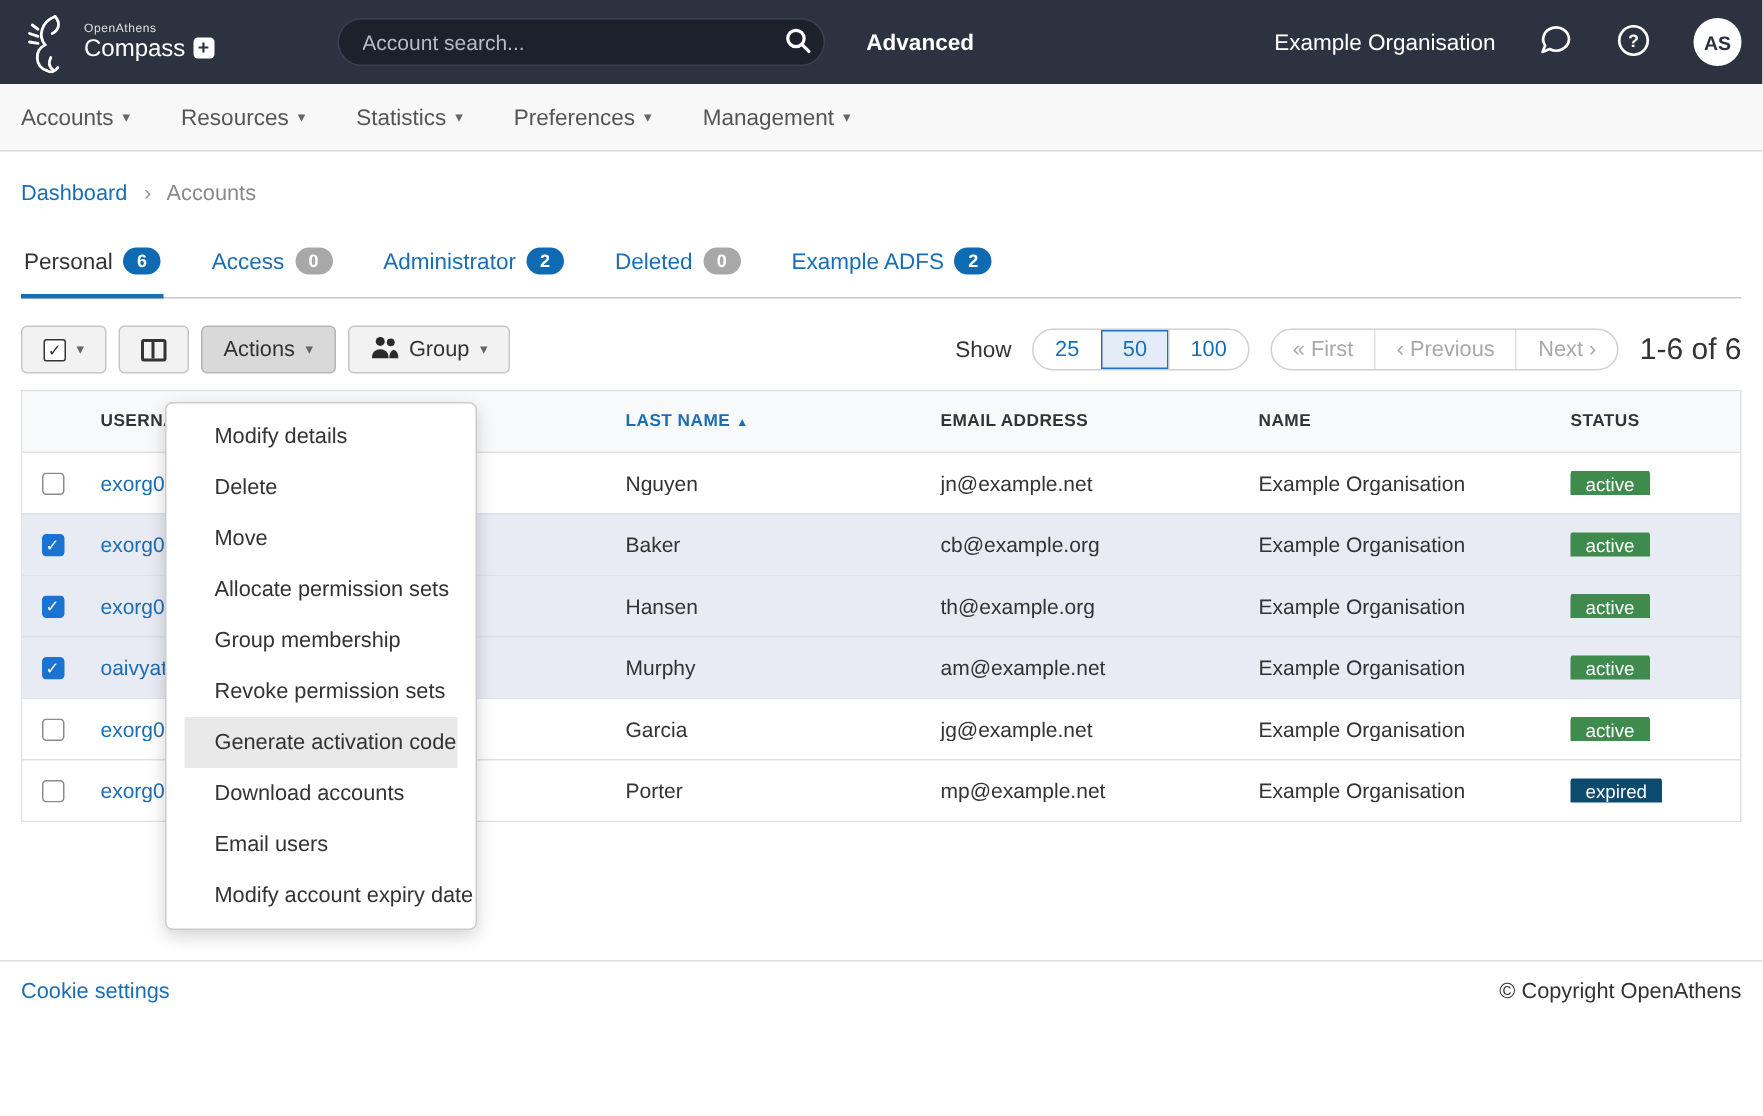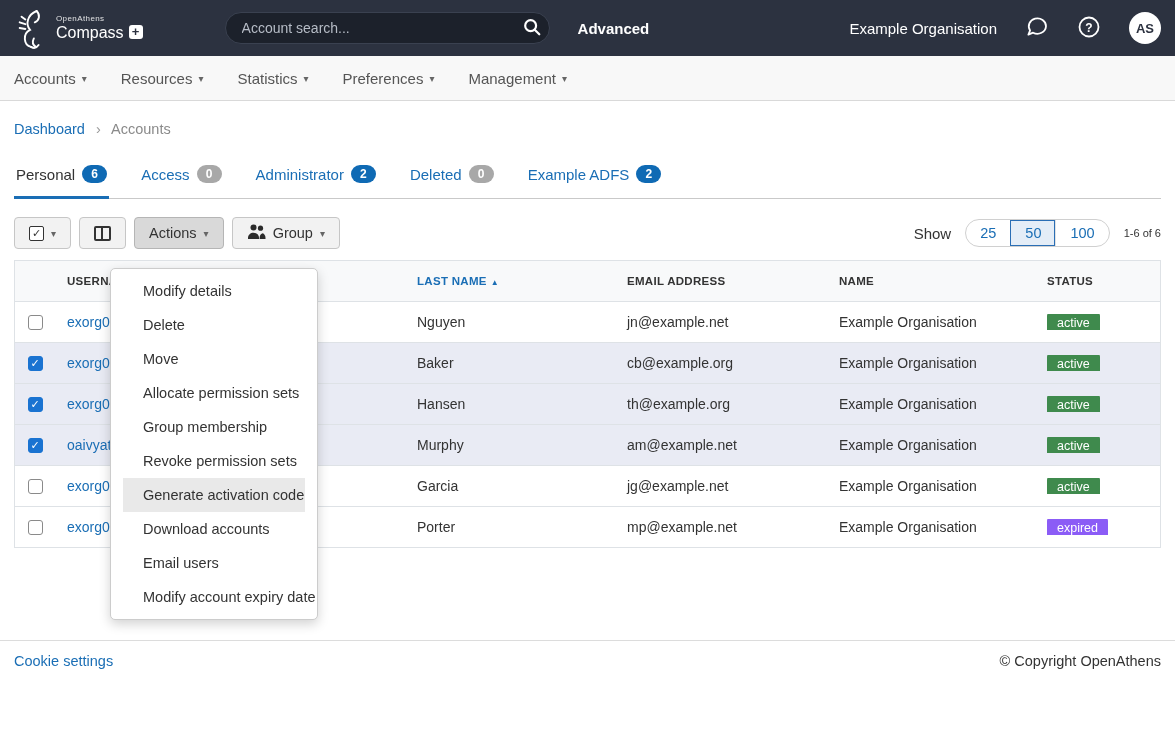--- a/index.html
+++ b/index.html
@@ -64,39 +64,39 @@
   .cols-glyph { width:17px; height:15px; border:2px solid #333; border-radius:2px; position:relative; }
   .cols-glyph::after { content:""; position:absolute; left:5px; top:0; bottom:0; width:2px; background:#333; }
   .tb-right { margin-left:auto; display:flex; align-items:center; gap:14px; }
   .show-label { font-size:15px; color:#333; }
   .pill-group { display:flex; border:1px solid #d0d0d0; border-radius:16px; overflow:hidden; background:#fff; }
   .pill-cell { padding:5px 14px; font-size:14.5px; color:#1a6eb5; background:none; border:none;
     cursor:pointer; font-family:inherit; }
   .pill-cell + .pill-cell { border-left:1px solid #e2e2e2; }
   .pill-cell.selected { background:#e4edf7; outline:1px solid #2a6eb5; outline-offset:-1px; }
   .pill-cell.disabled { color:#a9a9a9; cursor:default; }
-  .range-summary { font-size:11px; color:#333; }
+  .range-summary { font-size:20px; color:#333; }
   
   .grid { margin:11px 14px 0; border:1px solid #dee2e6; }
   .g-row { display:grid; grid-template-columns:40px 170px 180px 210px 212px 208px 1fr; align-items:center; }
   .g-head { background:#f8f9fa; height:40px; font-size:11.5px; font-weight:bold; color:#333;
     letter-spacing:.3px; }
   .g-head .cell { text-transform:uppercase; }
   .cell { padding:0 12px; white-space:nowrap; overflow:hidden; }
   .cell.sorted { color:#1a6eb5; }
   .sort-icon { font-size:8px; margin-left:4px; color:#1a6eb5; }
   .g-body .g-row { height:41px; border-top:1px solid #dee2e6; background:#fff; }
   .g-body .g-row.selected { background:#e9ebf4; }
   .cbx { width:15px; height:15px; border:1px solid #8a8a8a; border-radius:3px; background:#fff;
     margin:0 auto; display:flex; align-items:center; justify-content:center; cursor:pointer; }
   .cbx.checked { background:#1a73d1; border-color:#1a73d1; color:#fff; font-size:11px; }
   .user-link { color:#1a6eb5; text-decoration:none; }
   .status-badge { padding:3px 10px; border-radius:3px; color:#fff; font-size:12.5px; }
   .status-active { background:#3f8a4d; }
-  .status-expired { background:#8b5cf6; }
+  .status-expired { background:#0c4a6e; }
   
   .footer { margin-top:92px; border-top:1px solid #dcdcdc; padding:12px 14px 0;
     display:flex; align-items:center; font-size:14.5px; }
   .footer a { color:#1a6eb5; text-decoration:none; }
   .copyright { margin-left:auto; color:#333;text-align:center; }
   
   .dropdown-menu { position:absolute; left:110px; top:268px; width:208px; background:#fff;
     border:1px solid #ccc; border-radius:5px; box-shadow:0 4px 12px rgba(0,0,0,.18);
     padding:5px 12px; z-index:50; }
   .menu-item { padding:9px 20px; font-size:14.5px; color:#333; cursor:pointer; white-space:nowrap; }
@@ -241,20 +241,34 @@
     </button>
   </div>
 
   <div class="tb-right">
     <span class="show-label">Show</span>
     <div class="pill-group">
         <button class="pill-cell">25</button>
         <button class="pill-cell selected">50</button>
         <button class="pill-cell">100</button>
       </div>
+    <div class="pill-group">
+      <button class="pill-cell disabled">
+        <span>«</span>
+        <span>First</span>
+      </button>
+      <button class="pill-cell disabled">
+        <span>‹</span>
+        <span>Previous</span>
+      </button>
+      <button class="pill-cell disabled">
+        <span>Next</span>
+        <span>›</span>
+      </button>
+    </div>
     <span class="range-summary">1-6 of 6</span>
   </div>
 </div>
 
 <div class="grid">
   <div class="g-row g-head">
     <div class="cell"></div>
     <div class="cell">USERNAME</div>
     <div class="cell"></div>
     <div class="cell sorted">

